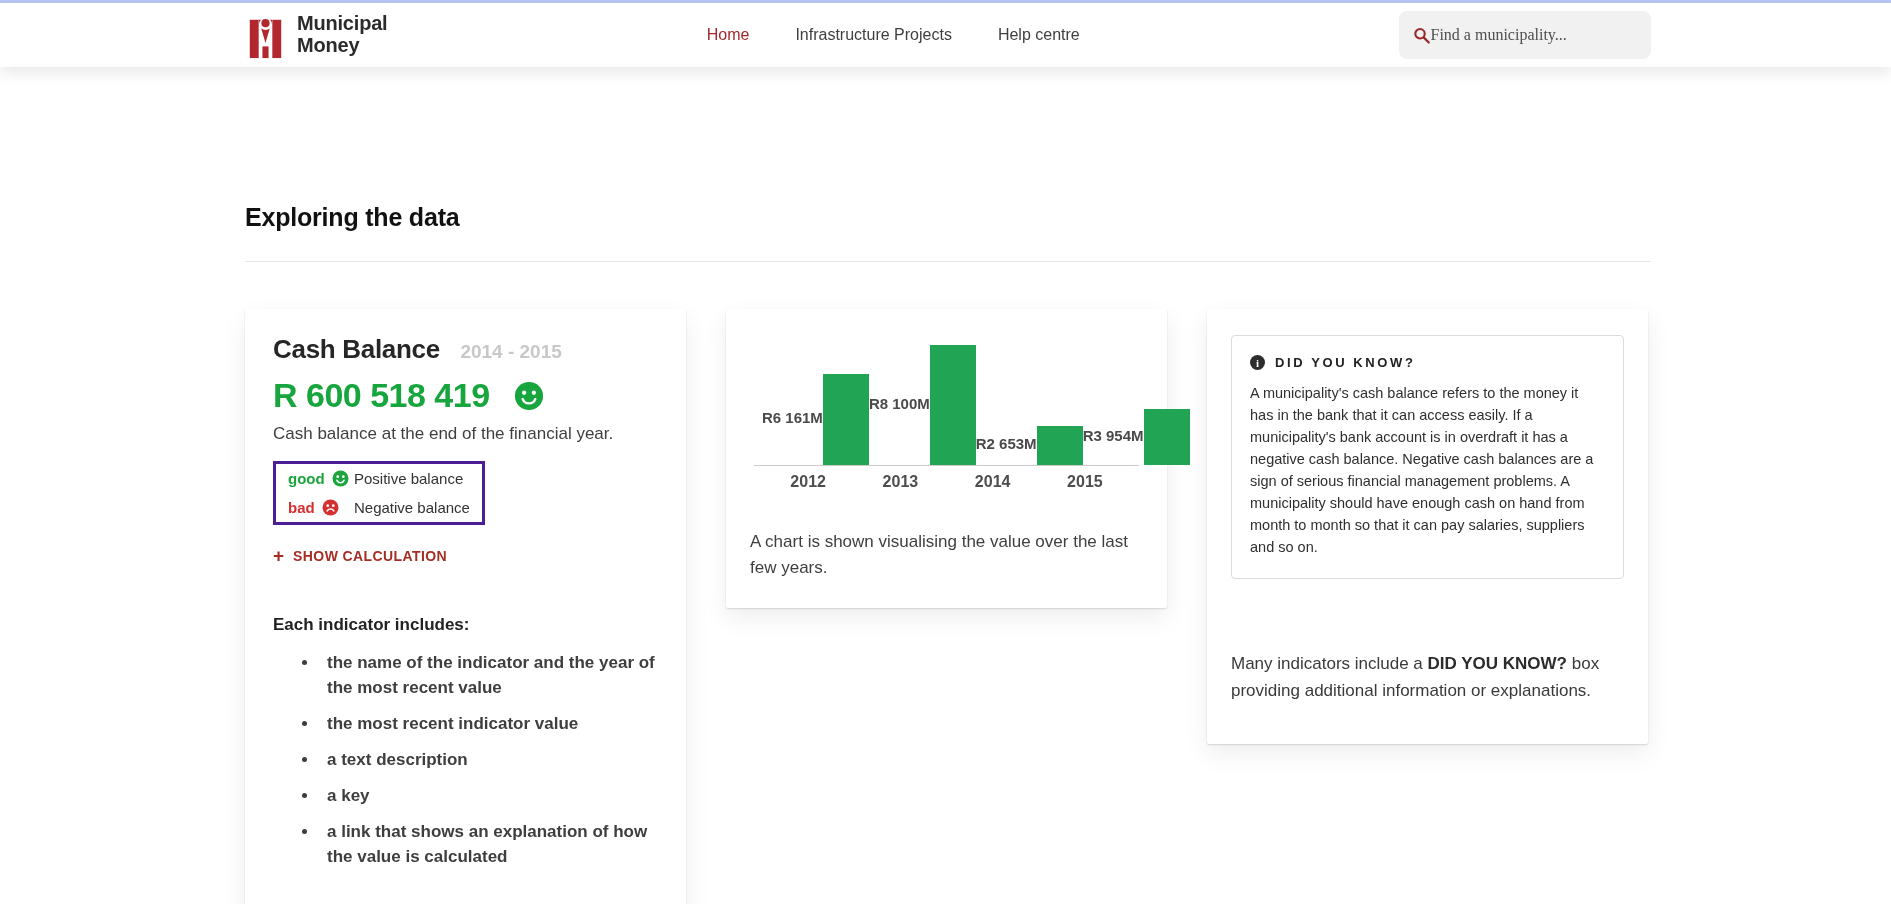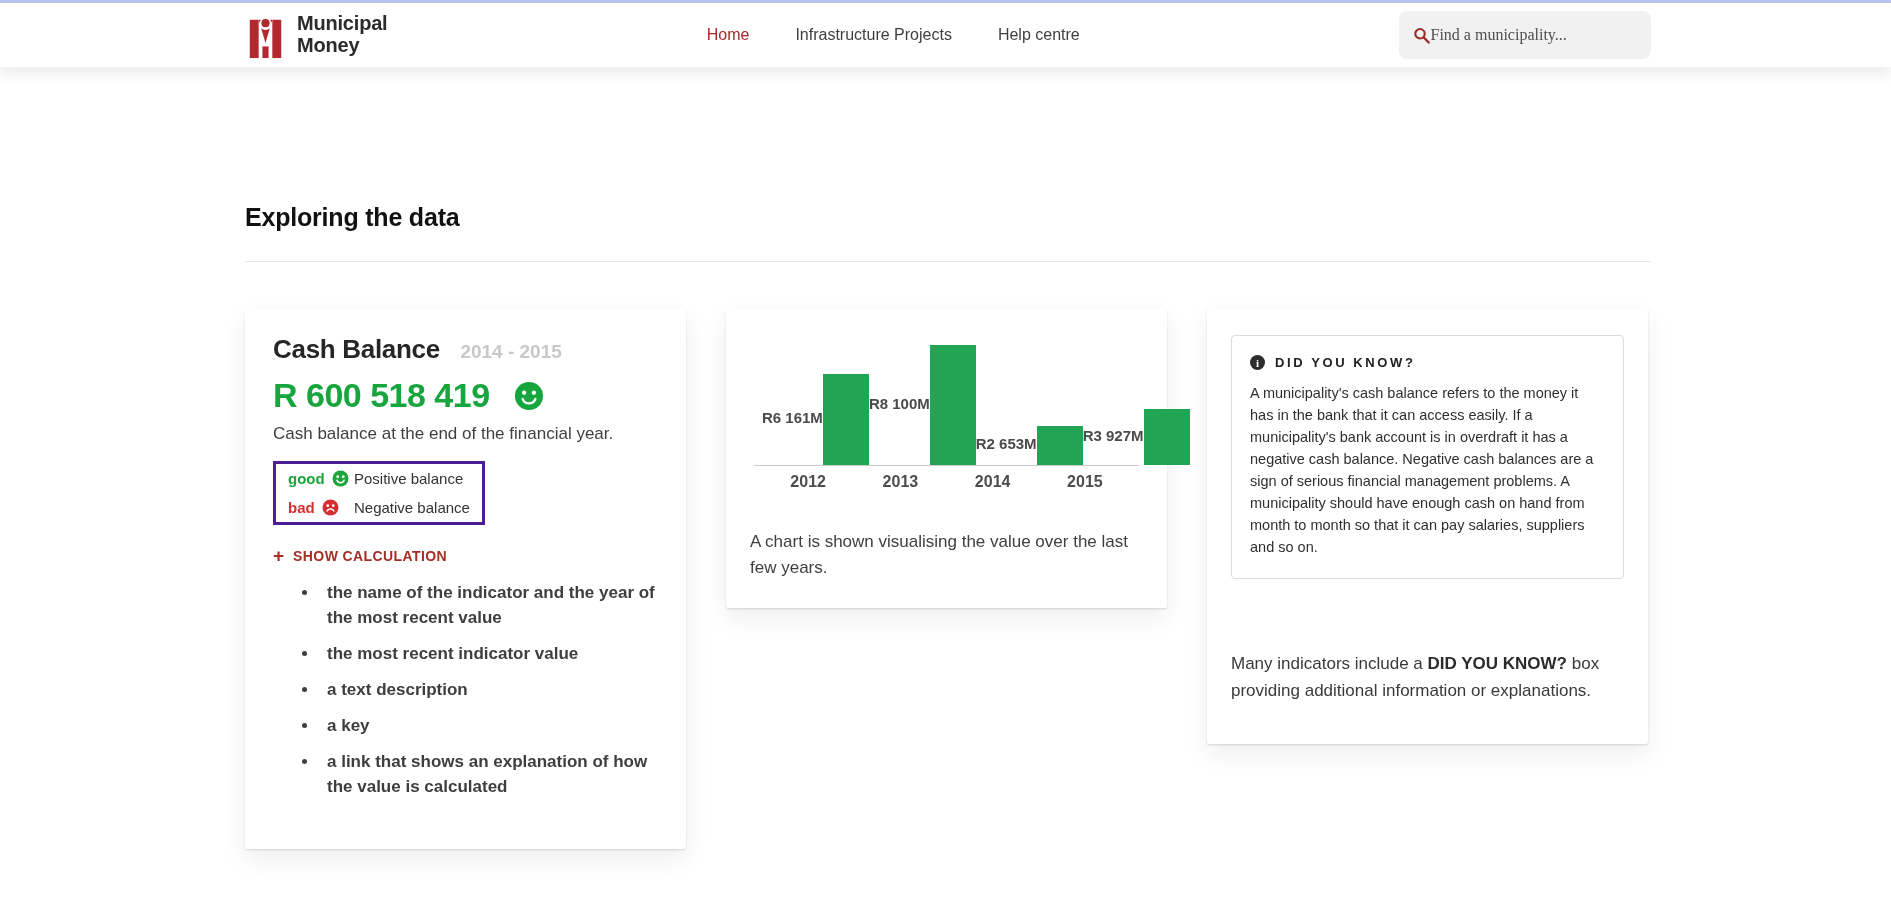--- a/index.html
+++ b/index.html
@@ -152,20 +152,21 @@
           </span>
           <span class="key-meaning">Negative balance</span>
         </div>
       </div>
 
       <div class="show-calc">
         <span class="plus">+</span>
         <span class="label">SHOW CALCULATION</span>
       </div>
 
+      <h3 class="includes-heading">Each indicator includes:</h3>
       <ul class="includes-list">
         <li>the name of the indicator and the year of the most recent value</li>
         <li>the most recent indicator value</li>
         <li>a text description</li>
         <li>a key</li>
         <li>a link that shows an explanation of how the value is calculated</li>
       </ul>
     </section>
 
     <section class="card card-chart">
@@ -176,21 +177,21 @@
           </div>
           <div class="chart-col">
             <span class="bar-value-label">R8 100M</span>
             <div class="chart-bar" style="height: 120px; background: rgb(34, 164, 85);"></div>
           </div>
           <div class="chart-col">
             <span class="bar-value-label">R2 653M</span>
             <div class="chart-bar" style="height: 39px; background: rgb(34, 164, 85);"></div>
           </div>
           <div class="chart-col">
-            <span class="bar-value-label">R3 927M</span>
+            <span class="bar-value-label">R3 954M</span>
             <div class="chart-bar" style="height: 56px; background: rgb(34, 164, 85);"></div>
           </div>
         </div>
       <div class="chart-axis"></div>
       <div class="chart-years" id="chart-years">
           <span class="x-axis-label">2012</span>
           <span class="x-axis-label">2013</span>
           <span class="x-axis-label">2014</span>
           <span class="x-axis-label">2015</span>
         </div>

